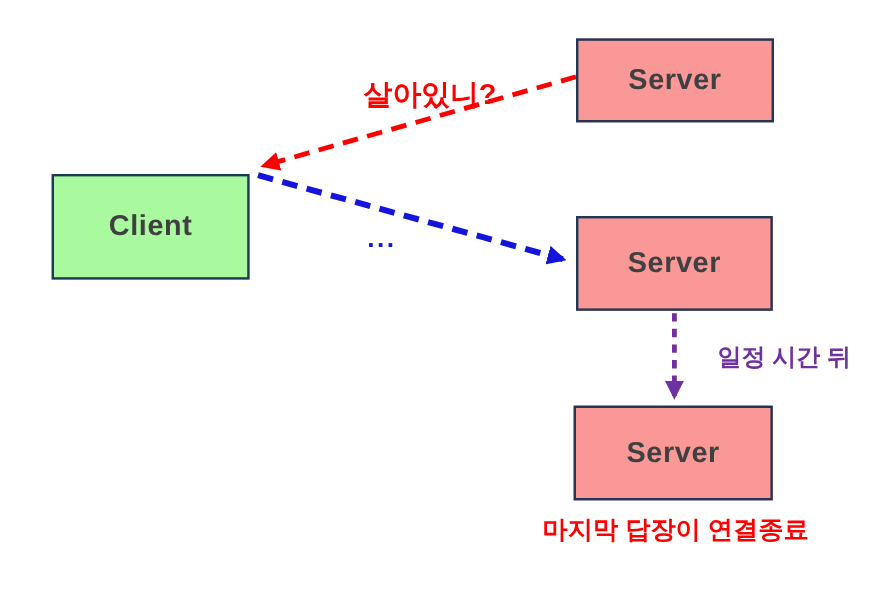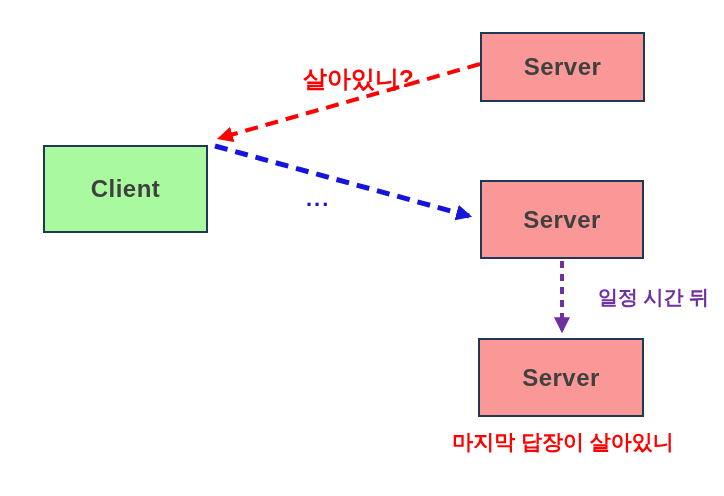--- a/index.html
+++ b/index.html
@@ -120,16 +120,16 @@
     <span>Server</span>
   </div>
 
   <div class="lbl lbl-ping">살아있니?</div>
 
   <div class="lbl lbl-ellipsis">...</div>
 
   <div class="lbl lbl-after-time">일정 시간 뒤</div>
 
   <div class="lbl lbl-timeout">
-    <div>마지막 답장이 살아있니</div>
+    <div>마지막 답장이 연결종료</div>
   </div>
 
 </div>
 
 </body></html>

